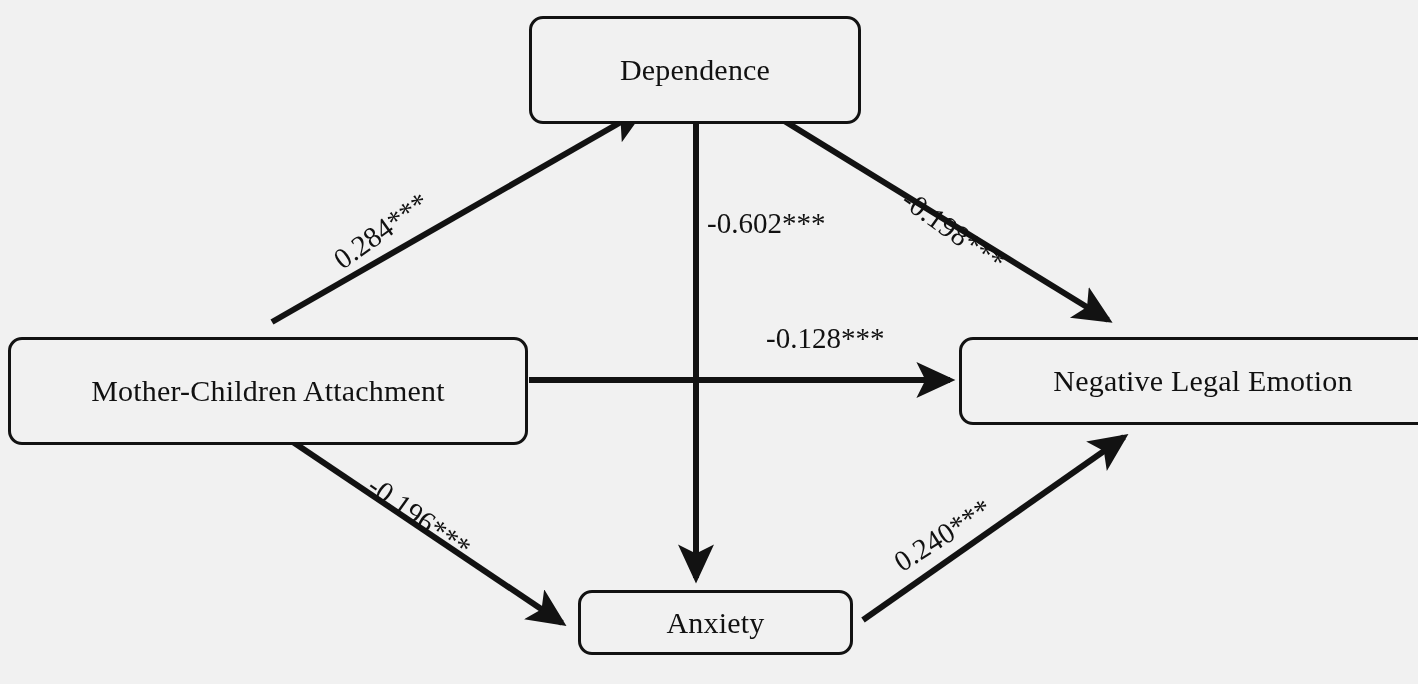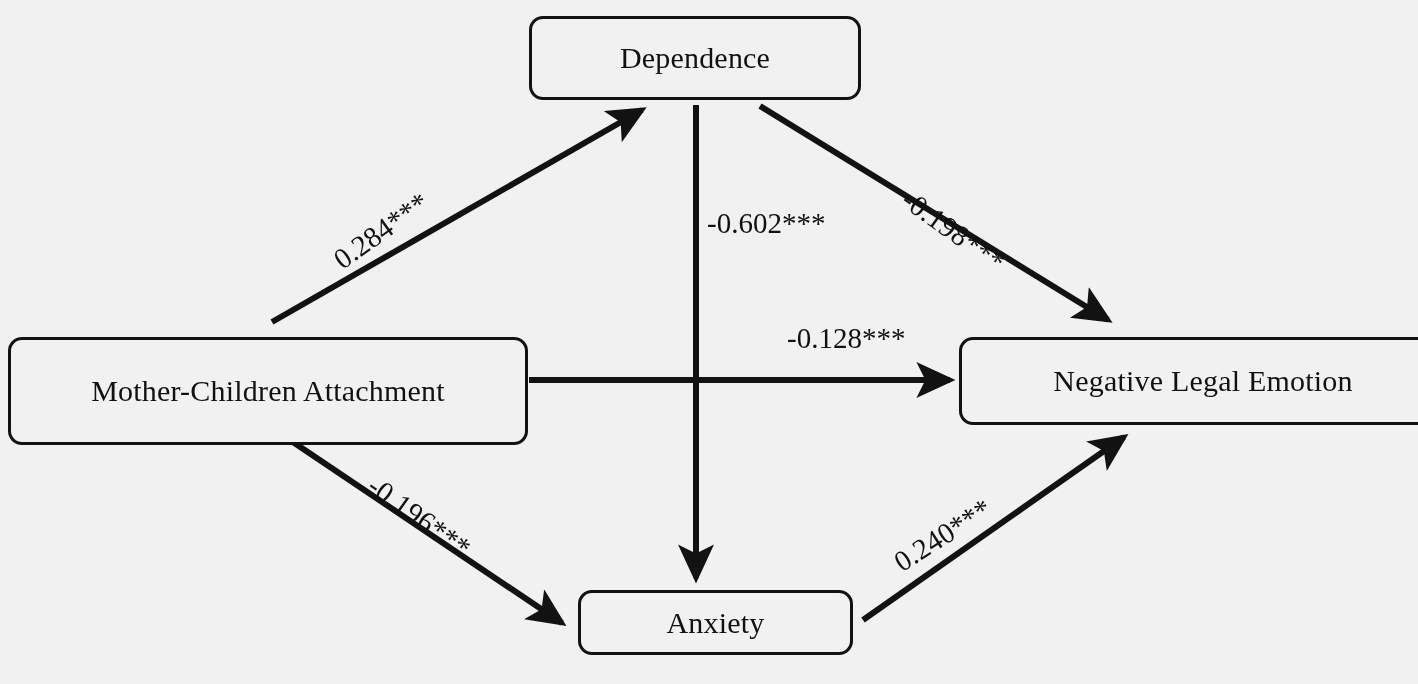--- a/index.html
+++ b/index.html
@@ -37,21 +37,21 @@
     font-family: "Liberation Serif", "DejaVu Serif", serif;
     font-size: 30px;
     color: #111111;
     letter-spacing: 0.2px;
     white-space: nowrap;
   }
   #node-dependence {
     left: 529px;
     top: 16px;
     width: 332px;
-    height: 84px;
+    height: 108px;
     text-align: right;
   }
   #node-attachment {
     left: 8px;
     top: 337px;
     width: 520px;
     height: 108px;
   }
   #node-negative {
     left: 959px;
@@ -84,21 +84,20 @@
     top: 180px;
     transform: rotate(35.5deg);
   }
   #label-d-x {
     left: 707px;
     top: 207px;
   }
   #label-a-n {
     left: 766px;
     top: 322px;
-    margin-left: 21px;
   }
   #label-a-x {
     left: 371px;
     top: 466px;
     transform: rotate(35.5deg);
   }
   #label-x-n {
     left: 897px;
     top: 548px;
     transform: rotate(-32.5deg);

